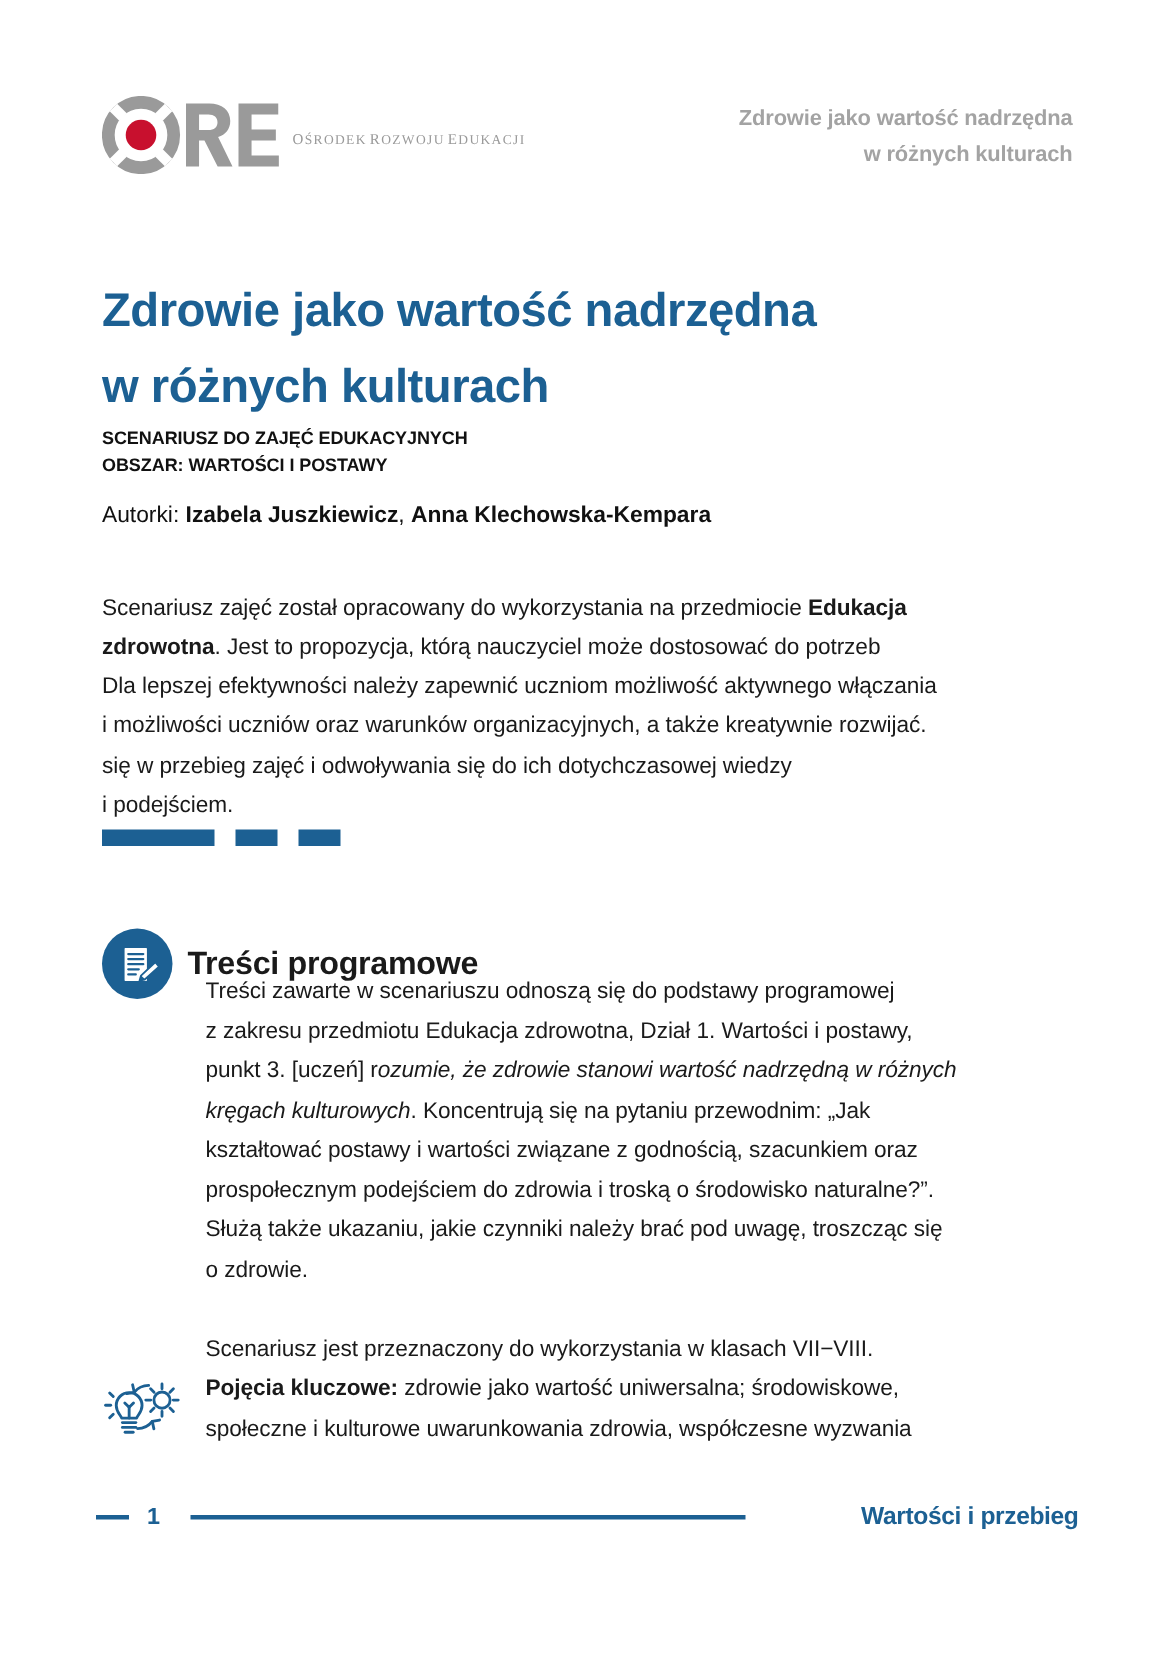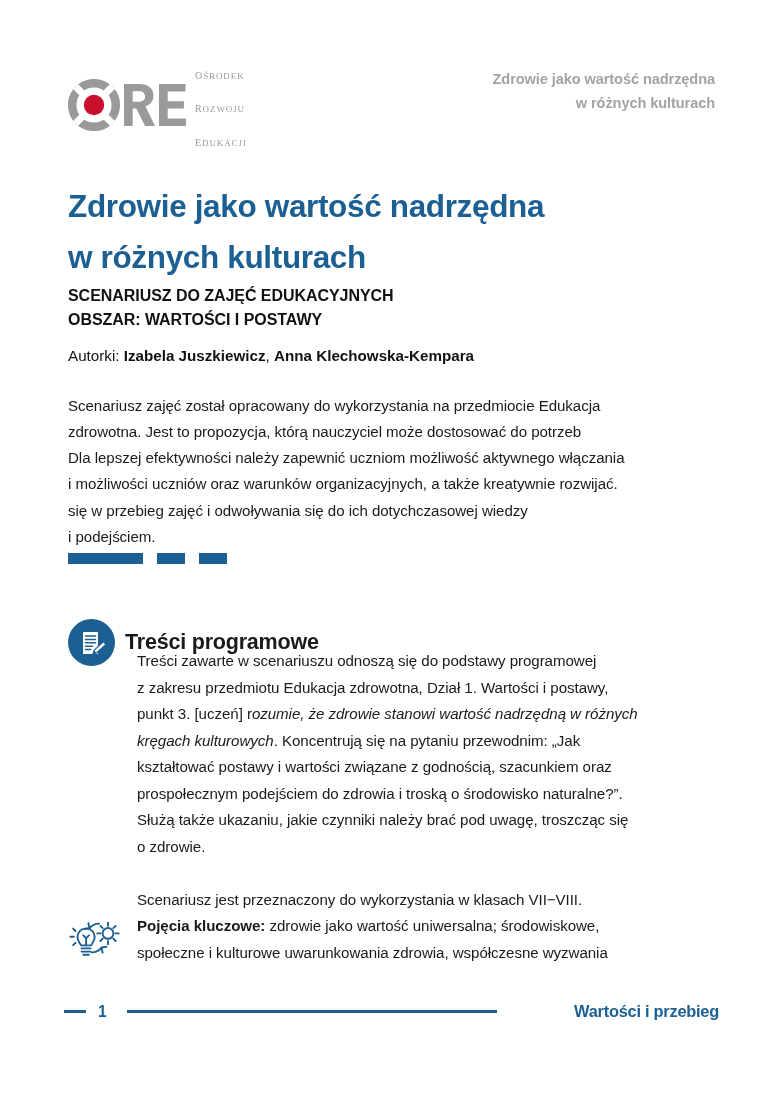--- a/index.html
+++ b/index.html
@@ -41,23 +41,24 @@
     gap: 9px;
     margin-top: 2px;
   }
 
   .logo-mark {
     display: block;
   }
 
   .logo-words {
     display: flex;
-    flex-direction: column;
-    gap: 14px;
+    flex-direction: row;
+    gap: 2px;
     margin-top: 1px;
+    text-align: right;
   }
   .logo-words span {
     font-family: "Liberation Serif", serif;
     font-size: 12.5px;
     letter-spacing: 0.9px;
     color: #9a9a9a;
     line-height: 1.33;
     font-variant: small-caps;
     text-transform: lowercase;
   }
@@ -92,21 +93,21 @@
   .doc-title div { white-space: nowrap; }
 
   
   .meta {
     position: absolute;
     top: 284px;
     left: 68px;
     right: 60px;
   }
   .meta-line {
-    font-size: 16px;
+    font-size: 12px;
     font-weight: bold;
     color: #111111;
     line-height: 1.49;
     letter-spacing: -0.05px;
   }
   .authors {
     margin-top: 13px;
     font-size: 15.2px;
     color: #111111;
     line-height: 1.4;
@@ -117,21 +118,21 @@
   .intro {
     position: absolute;
     top: 378px;
     left: 68px;
     width: 652px;
     font-size: 15.1px;
     line-height: 1.73;
     color: #1a1a1a;
     letter-spacing: -0.05px;
   }
-  .intro b { font-weight: normal; }
+  .intro b { font-weight: bold; }
   .intro .ln { display: block; white-space: nowrap; }
 
   
   .dash-rule {
     position: absolute;
     top: 553px;
     left: 68px;
     display: flex;
     align-items: center;
     gap: 14px;

